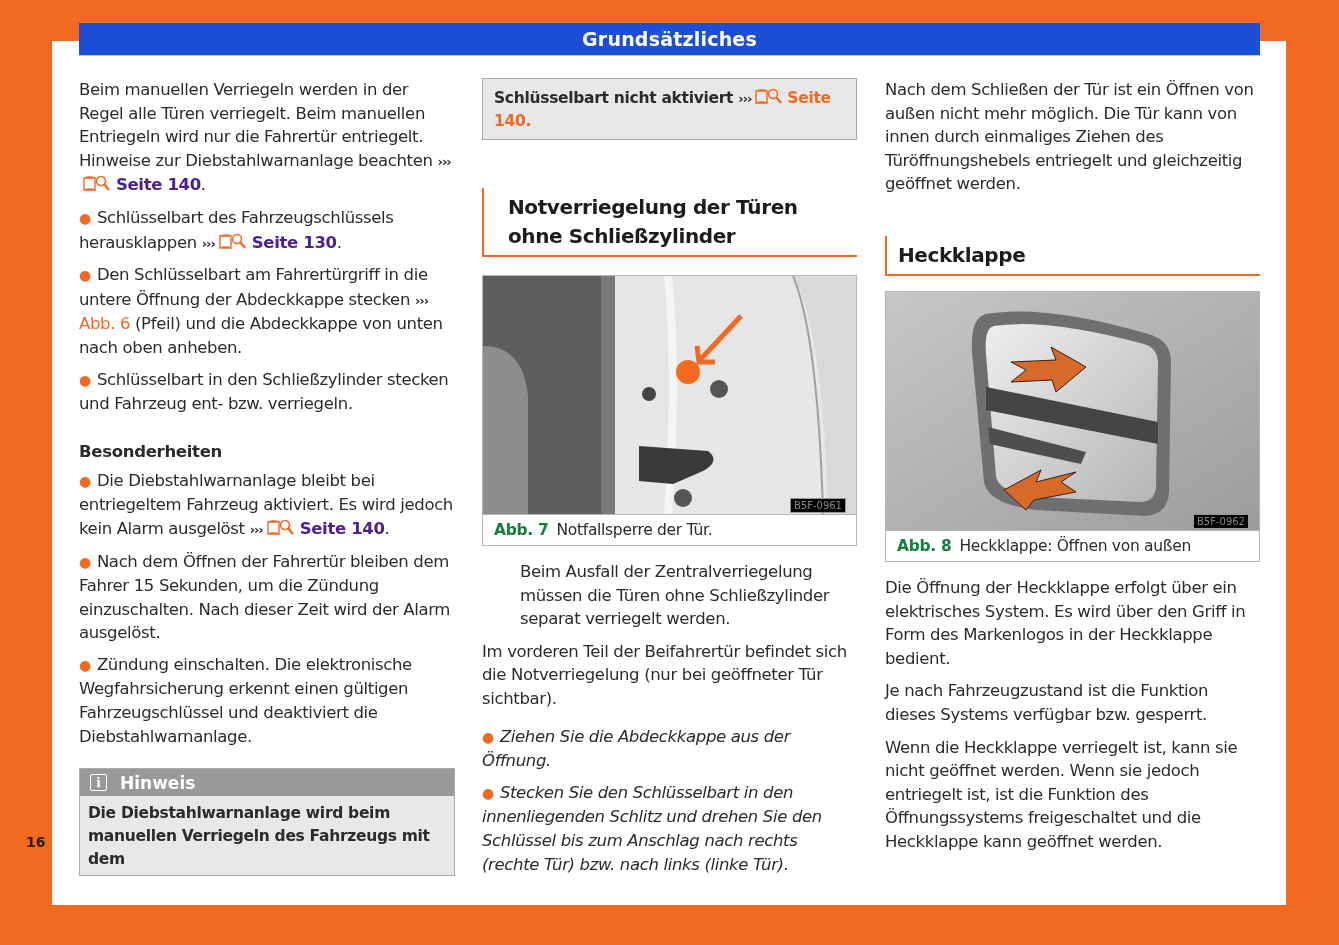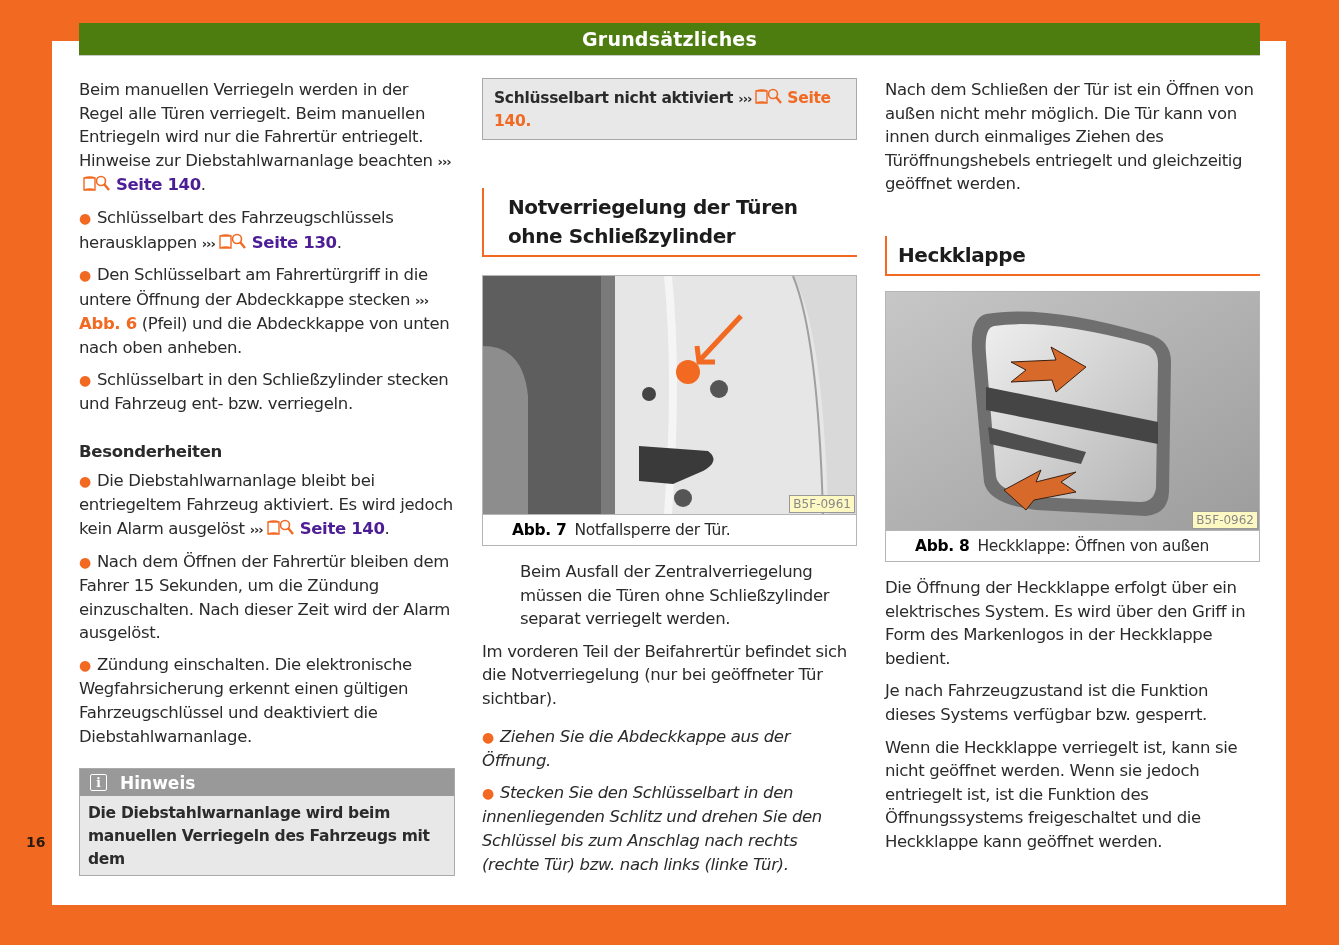--- a/index.html
+++ b/index.html
@@ -9,39 +9,39 @@
     font-family: "DejaVu Sans", sans-serif;
     color: #2b2b2b;
     position: relative;
   }
   .page {
     position: absolute; left: 52px; top: 41px; width: 1234px; height: 864px;
     background: #ffffff;
   }
   .header-bar {
     position: absolute; left: 79px; top: 23px; width: 1181px; height: 33px;
-    background: #4d7c0f;
+    background: #1d4ed8;
     border-bottom: 1px solid #c9c9c9;
     color: #ffffff; text-align: center;
     font-size: 19px; font-weight: bold; line-height: 33px; letter-spacing: 0.2px;
   }
   .page-number {
     position: absolute; left: 26px; top: 834px;
     font-size: 14px; font-weight: bold; color: #2a1a10;
   }
   .col { position: absolute; top: 78px; width: 376px; }
   .col1 { left: 79px; }
   .col2 { left: 482px; }
   .col3 { left: 885px; }
   p, li { font-size: 16.5px; line-height: 23.6px; letter-spacing: -0.35px; }
   p { margin-bottom: 9px; }
   .ref-arrows { font-weight: bold; font-size: 13px; letter-spacing: -1px; }
   .book-icon { display: inline-block; width: 30px; height: 17px; vertical-align: -2px; margin: 0 4px 0 3px; }
   .ref-page { font-weight: bold; color: #4c1d95; }
-  .abb-ref { font-weight: bold; color: #f26922; }
+  .abb-ref { font-weight: normal; color: #f26922; }
   ul { list-style: none; }
   ul li { margin-bottom: 8px; }
   .bullet { color: #f26922; font-size: 14px; margin-right: 6px; display: inline-block; }
   h4.sub { font-size: 16.5px; font-weight: bold; margin: 26px 0 8px; letter-spacing: -0.3px; }
   .hinweis {
     margin-top: 20px; border: 1px solid #aaa; background: #e8e8e8;
   }
   .hinweis-head {
     background: #999999; color: #fff; font-weight: bold; font-size: 17px;
     padding: 3px 10px; height: 27px; display: flex; align-items: center;
@@ -59,25 +59,25 @@
   .note-box .book-icon { margin: 0 3px; }
   .note-box .ref-page-orange { color: #f26922; font-weight: bold; }
   .section-head {
     border-left: 2px solid #f26922; border-bottom: 2px solid #f26922;
     padding: 5px 10px 4px 11px; font-weight: bold; font-size: 20px; line-height: 29px;
     letter-spacing: -0.4px; color: #1c1c1c;
   }
   .figure { border: 1px solid #b5b5b5; width: 375px; }
   .fig-image { position: relative; width: 100%; background: #ddd; overflow: hidden; }
   .fig-code {
-    position: absolute; right: 1px; bottom: 1px; background: #fef9c3; color: #888;
-    font-size: 12px; padding: 1px 3px; border: 1px solid #999; font-family: "DejaVu Sans", sans-serif;
+    position: absolute; right: 10px; bottom: 1px; background: #000000; color: #888;
+    font-size: 10px; padding: 1px 3px; border: 1px solid #999; font-family: "DejaVu Sans", sans-serif;
   }
   .fig-caption { padding: 4px 11px; font-size: 15.5px; line-height: 22px; background: #fff; border-top: 1px solid #b5b5b5; letter-spacing: -0.3px; }
-  .fig-label { color: #000000; font-weight: bold; margin-right: 8px; margin-left: 18px; }
+  .fig-label { color: #15803d; font-weight: bold; margin-right: 8px; }
 </style>
 </head>
 <body>
 
 <div class="page"></div>
 <div class="header-bar">Grundsätzliches</div>
 
 <div class="col col1">
   <p>
     <span>Beim manuellen Verriegeln werden in der Regel alle Türen verriegelt. Beim manuellen Entriegeln wird nur die Fahrertür entriegelt. Hinweise zur Diebstahlwarnanlage beachten</span>

